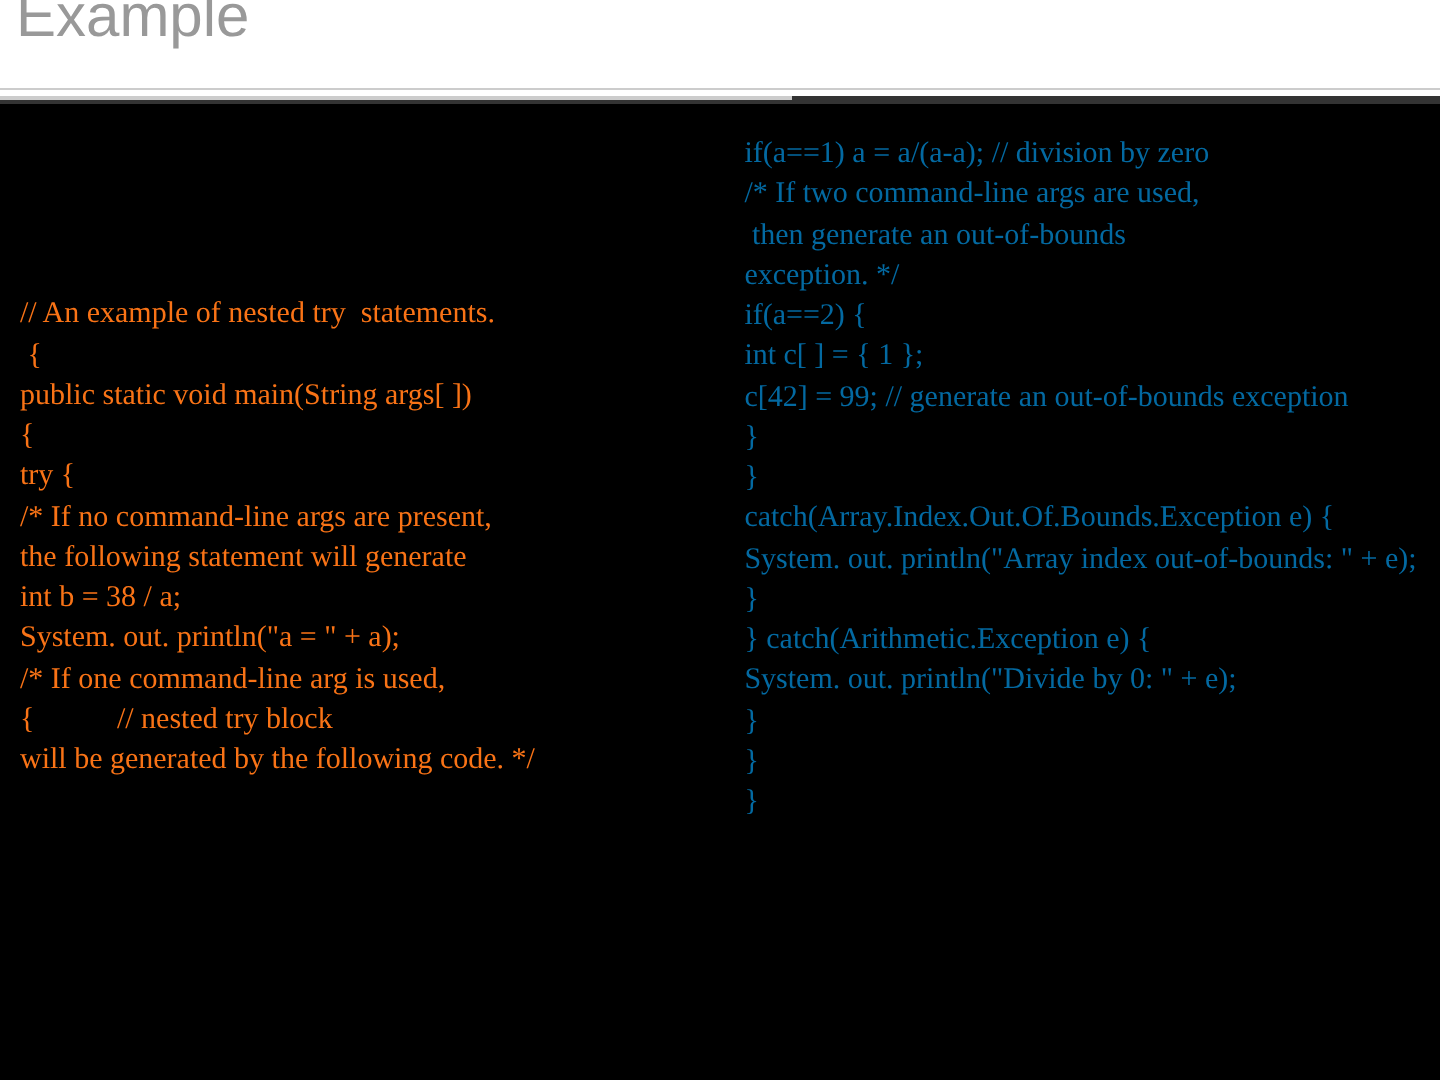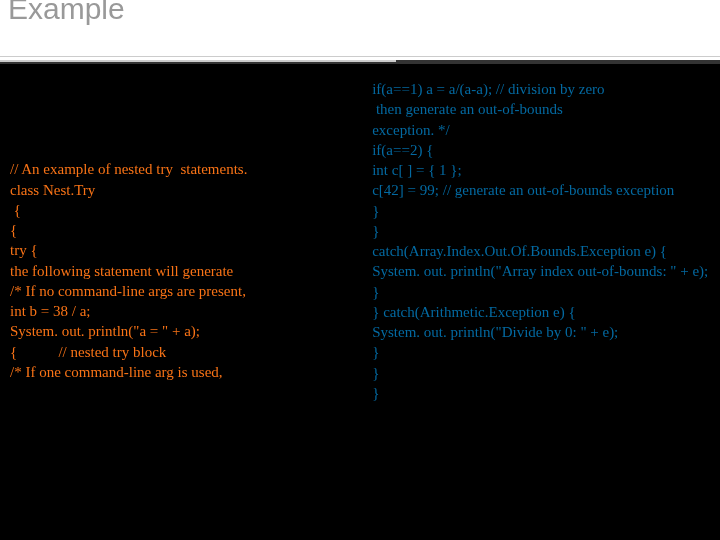--- a/index.html
+++ b/index.html
@@ -9,21 +9,21 @@
   }
   body {
     width: 720px;
     height: 540px;
     background: #000;
     font-family: Georgia, 'Times New Roman', serif;
     overflow: hidden;
   }
   .header {
     background: #fff;
-    height: 64px;
+    height: 52px;
     position: relative;
     border-bottom: 2px solid #333;
   }
   .title {
     color: #999;
     font-size: 30px;
     font-family: Arial, sans-serif;
     font-weight: normal;
     padding-left: 8px;
     padding-top: 0;
@@ -80,35 +80,37 @@
   <div class="header-line"></div>
   <div class="header-line2"></div>
 </div>
 
 <div class="content">
   <div class="col-left">
     <div class="spacer"></div>
     <div id="left-code">
         <div class="code-line">&nbsp;</div>
         <div class="code-line">// An example of nested try  statements.</div>
-        <div class="code-line">class Nest.Try</div>
         <div class="code-line"> {</div>
+        <div class="code-line">public static void main(String args[ ])</div>
         <div class="code-line">{</div>
         <div class="code-line">try {</div>
+        <div class="code-line">/* If no command-line args are present,</div>
         <div class="code-line">the following statement will generate</div>
-        <div class="code-line">/* If no command-line args are present,</div>
         <div class="code-line">int b = 38 / a;</div>
         <div class="code-line">System. out. println("a = " + a);</div>
+        <div class="code-line">/* If one command-line arg is used,</div>
         <div class="code-line">{           // nested try block</div>
-        <div class="code-line">/* If one command-line arg is used,</div>
+        <div class="code-line">will be generated by the following code. */</div>
       </div>
   </div>
   <div class="col-right">
     <div id="right-code">
         <div class="code-line">if(a==1) a = a/(a-a); // division by zero</div>
+        <div class="code-line">/* If two command-line args are used,</div>
         <div class="code-line"> then generate an out-of-bounds</div>
         <div class="code-line">exception. */</div>
         <div class="code-line">if(a==2) {</div>
         <div class="code-line">int c[ ] = { 1 };</div>
         <div class="code-line">c[42] = 99; // generate an out-of-bounds exception</div>
         <div class="code-line">}</div>
         <div class="code-line">}</div>
         <div class="code-line">catch(Array.Index.Out.Of.Bounds.Exception e) {</div>
         <div class="code-line">System. out. println("Array index out-of-bounds: " + e);</div>
         <div class="code-line">}</div>

